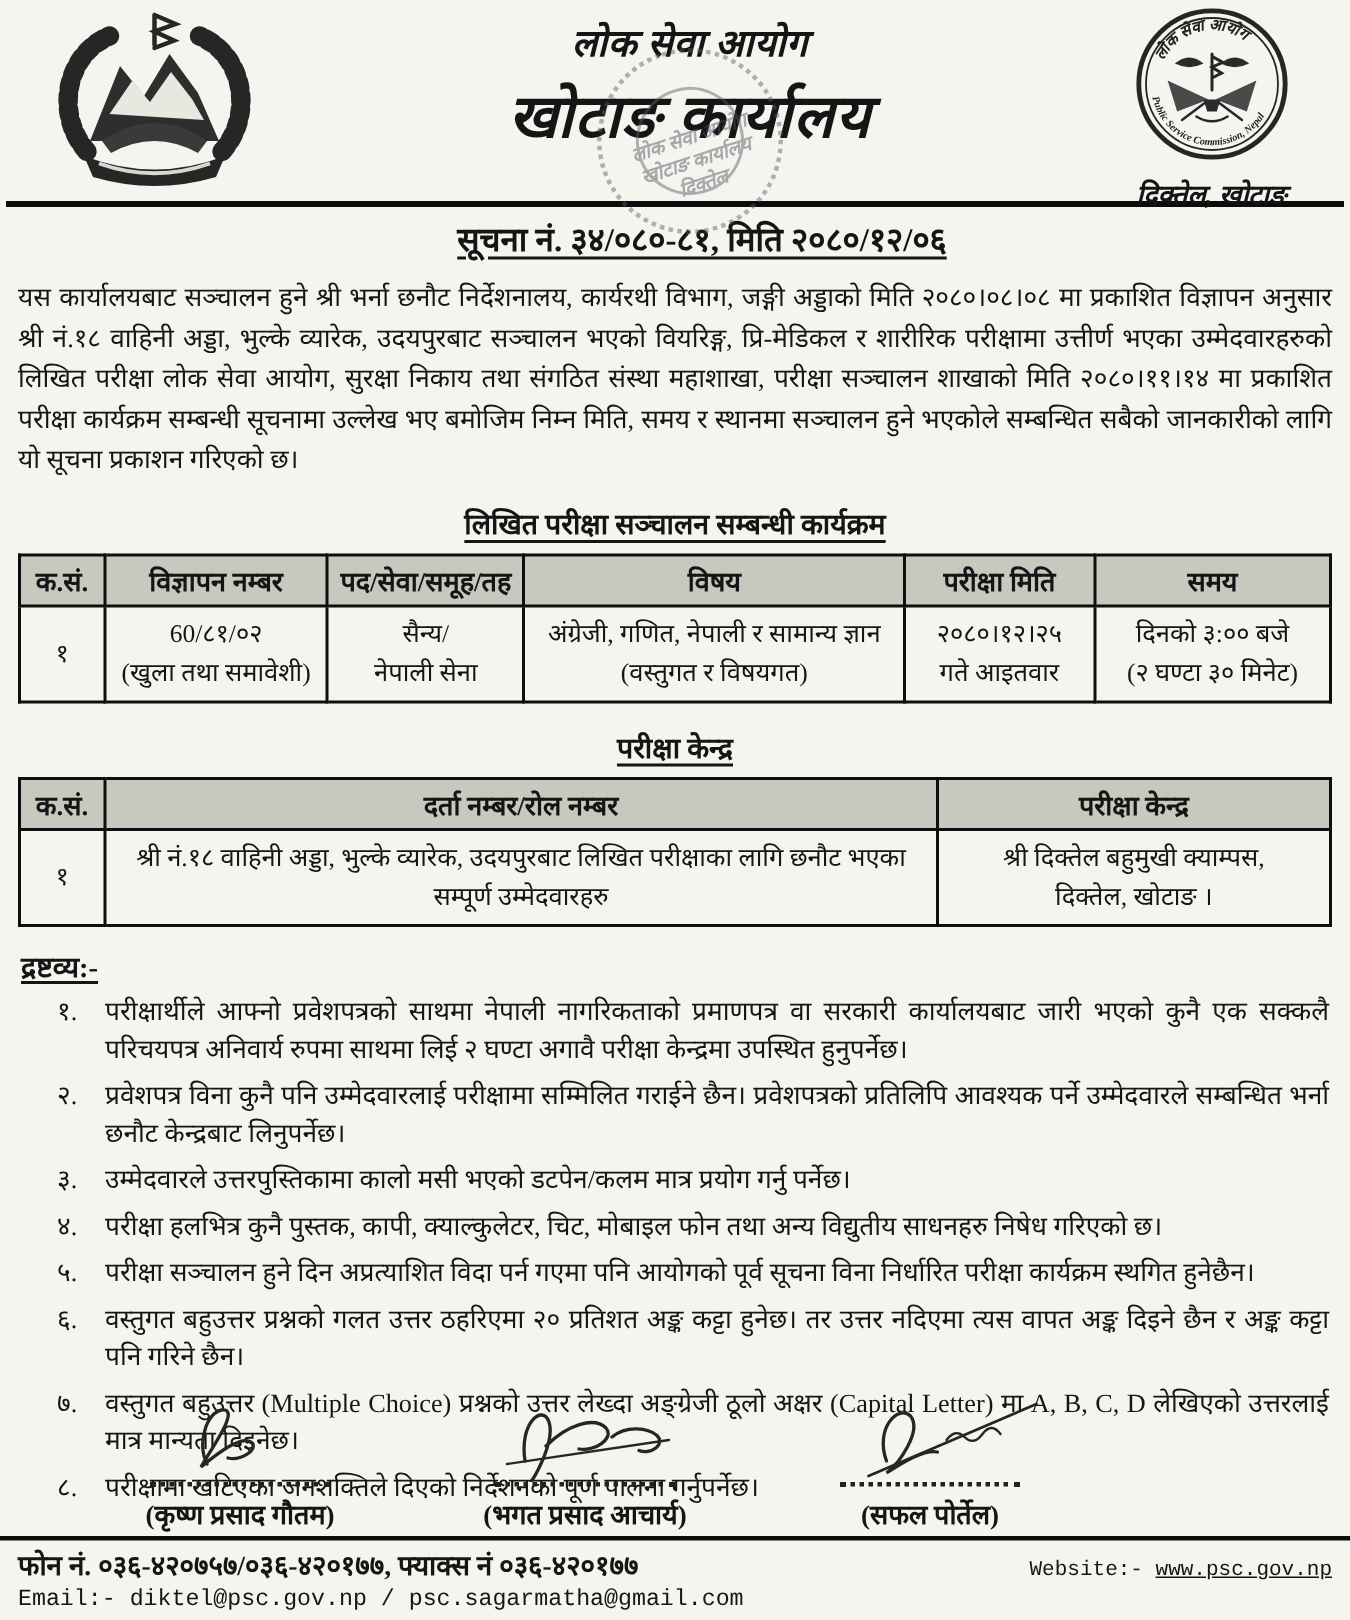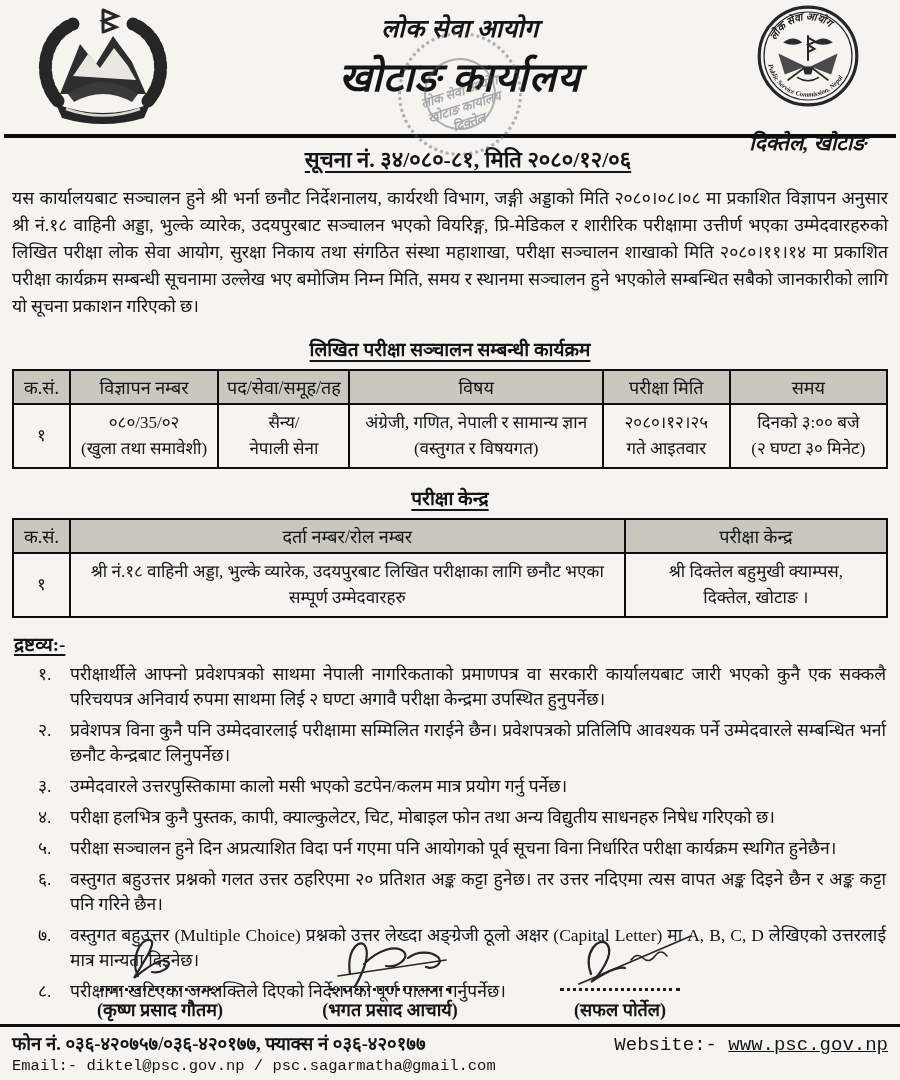--- a/index.html
+++ b/index.html
@@ -18,21 +18,21 @@
   
   .header {
     display: flex; align-items: flex-start;
     padding: 4px 10px 0 10px; height: 134px; font-style: italic;
   }
   .header-left { width: 185px; display: flex; justify-content: center; padding-top: 2px; }
   .header-center { flex: 1; text-align: center; position: relative; padding-top: 6px; }
   .org-name { font-size: 25px; font-weight: bold; letter-spacing: 0.5px; }
   .office-name { font-size: 40px; font-weight: bold; margin-top: 4px; letter-spacing: 1px; }
   .header-right { width: 165px; text-align: center; }
-  .location { font-size: 21px; font-weight: bold; margin-top: 16px; white-space: nowrap; }
+  .location { font-size: 18px; font-weight: bold; margin-top: 4px; white-space: nowrap; }
 
   .stamp {
     position: absolute; left: 50%; top: 28px; margin-left: -62px;
     width: 124px; height: 124px; opacity: 0.45;
     transform: rotate(-18deg); pointer-events: none;
   }
   .stamp .ring {
     position: absolute; inset: 0; border: 3px dotted #5a5a66; border-radius: 50%;
   }
   .stamp .ring2 {
@@ -69,21 +69,21 @@
 
   
   table.doc-table {
     border-collapse: collapse; width: 876px; margin: 7px auto 0 auto;
     table-layout: fixed;
   }
   table.doc-table th, table.doc-table td {
     border: 2.5px solid #0e0e0e; text-align: center; vertical-align: middle;
   }
   table.doc-table th {
-    background: #c9c8be; font-size: 18px; font-weight: normal; padding: 4px 2px;
+    background: #c9c8be; font-size: 18px; font-weight: bold; padding: 4px 2px;
   }
   table.doc-table td { font-size: 17px; line-height: 26px; padding: 5px 4px; }
   .cell-line { display: block; }
 
   
   .notes-label {
     margin: 13px 0 5px 14px; font-size: 19px; font-weight: bold;
     text-decoration: underline; text-underline-offset: 3px; text-decoration-thickness: 2px;
   }
   .note-item {
@@ -105,21 +105,21 @@
   .sig-title { font-size: 19px; font-weight: bold; margin-top: 8px; }
 
   
   .footer {
     position: absolute; left: 0; right: 0; bottom: 0;
     border-top: 3.5px solid #0c0c0c; background: #f5f4ef;
     padding: 3px 12px 5px 12px; height: 56px;
   }
   .footer-line1 { display: flex; justify-content: space-between; align-items: baseline; }
   .phone-line { font-size: 18.5px; font-weight: bold; }
-  .website { font-family: "Liberation Mono", "DejaVu Sans Mono", monospace; font-size: 19px; margin-left: 33px; }
+  .website { font-family: "Liberation Mono", "DejaVu Sans Mono", monospace; font-size: 14px; margin-left: 33px; }
   .website .url { text-decoration: underline; }
   .email-line {
     font-family: "Liberation Mono", "DejaVu Sans Mono", monospace;
     font-size: 15.5px; margin-top: 1px;
   }
 
   .ink { stroke: #262626; fill: none; stroke-linecap: round; }
 </style>
 </head>
 <body>
@@ -212,21 +212,21 @@
         <th>पद/सेवा/समूह/तह</th>
         <th>विषय</th>
         <th>परीक्षा मिति</th>
         <th>समय</th>
       </tr>
     </thead>
     <tbody>
       <tr>
         <td>१</td>
         <td>
-          <span class="cell-line">०८०/35/०२</span>
+          <span class="cell-line">60/८१/०२</span>
           <span class="cell-line">(खुला तथा समावेशी)</span>
         </td>
         <td>
           <span class="cell-line">सैन्य/</span>
           <span class="cell-line">नेपाली सेना</span>
         </td>
         <td>
           <span class="cell-line">अंग्रेजी, गणित, नेपाली र सामान्य ज्ञान</span>
           <span class="cell-line">(वस्तुगत र विषयगत)</span>
         </td>

